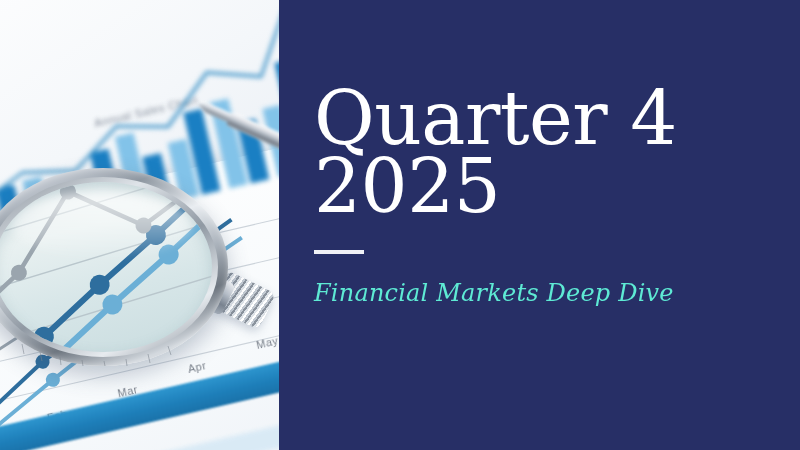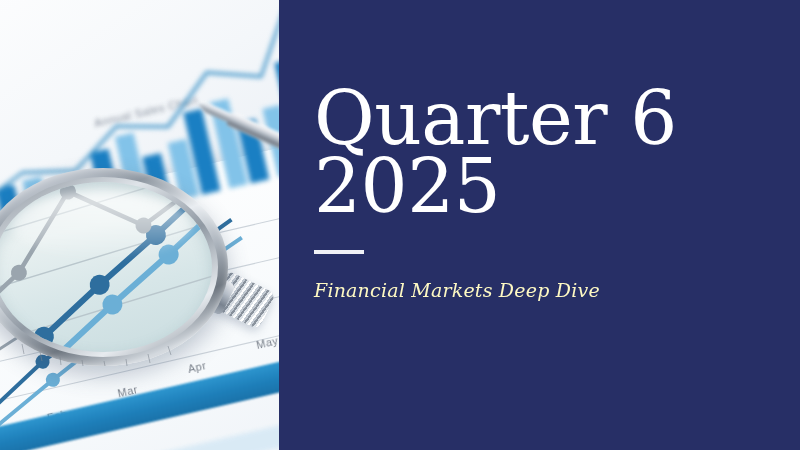--- a/index.html
+++ b/index.html
@@ -268,23 +268,23 @@
     width: 50px;
     height: 4px;
     background: #f0f1f6;
   }
   #slide-subtitle {
     margin: 0;
     margin-top: 25px;
     font-family: "DejaVu Serif", "Liberation Serif", serif;
     font-style: italic;
     font-weight: 400;
-    font-size: 19px;
+    font-size: 24px;
     letter-spacing: 0.2px;
-    color: #fef9c3;
+    color: #5eead4;
   }
 </style>
 </head>
 <body>
 
 <div id="slide">
 
   <div id="photo-pane">
 
     <div class="paper" id="paper-top"></div>
@@ -421,19 +421,19 @@
             <line x1="170" y1="186" x2="172" y2="195"></line>
             <line x1="190" y1="178" x2="193" y2="187"></line>
           </g>
         </svg>
       </div>
     </div>
   </div>
 
   <div id="navy-pane" style="background: rgb(39, 47, 102);">
     <div id="title-block">
-      <h1 id="slide-title" style="color: rgb(255, 255, 255);">Quarter 6 2025</h1>
+      <h1 id="slide-title" style="color: rgb(255, 255, 255);">Quarter 4 2025</h1>
       <div id="title-rule" style="background: rgb(240, 241, 246);"></div>
       <p id="slide-subtitle">Financial Markets Deep Dive</p>
     </div>
   </div>
 
 </div>
 
 </body></html>

